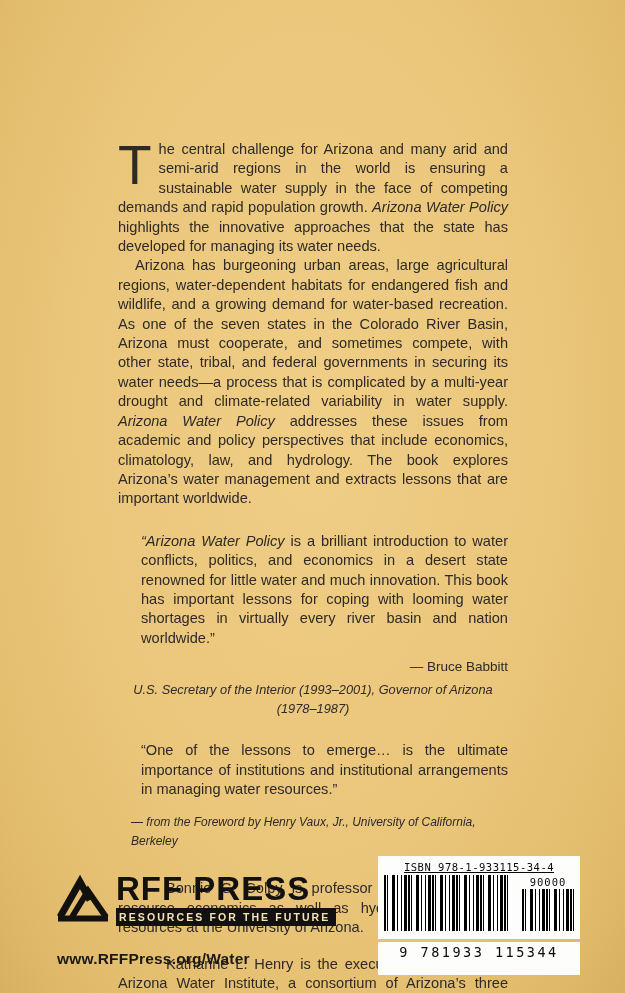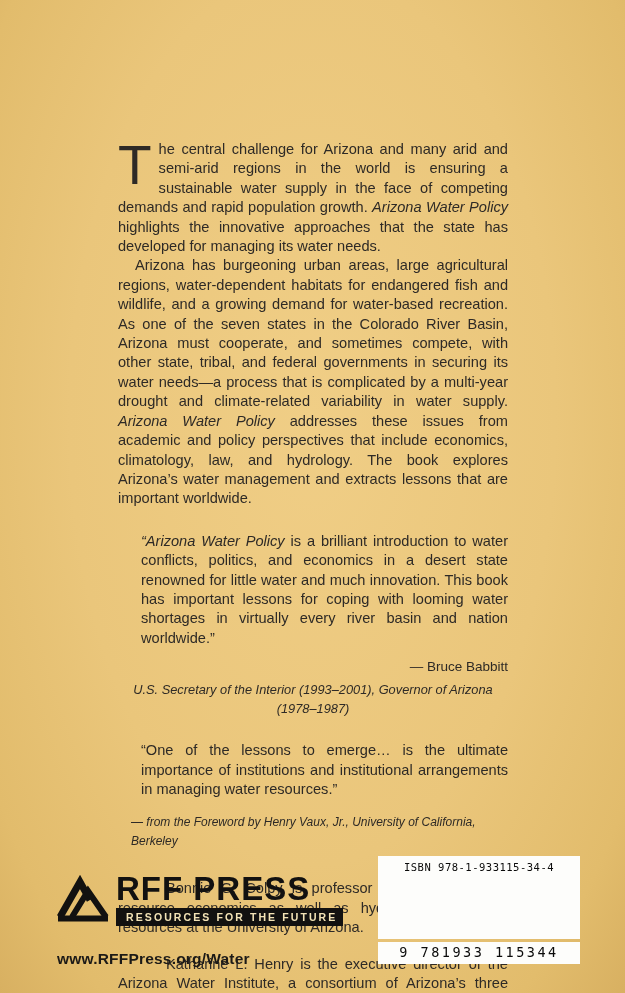--- a/index.html
+++ b/index.html
@@ -81,21 +81,21 @@
     line-height: 34px;
     white-space: nowrap;
   }
   .tagline-bar {
     margin-top: 2px;
     background: #121110;
     color: #F3E3B6;
     font-size: 10.5px;
     font-weight: bold;
     letter-spacing: 2.1px;
-    padding: 3px 6px 3px 10px;
+    padding: 3px 6px 3px 3px;
     white-space: nowrap;
   }
   .press-url {
     margin-top: 24px;
     text-align: left;
     font-weight: bold;
     font-size: 15.5px;
     color: #1C1A17;
     letter-spacing: 0.2px;
   }
@@ -112,20 +112,21 @@
     padding: 5px 6px 0 6px;
     height: 78px;
   }
   .isbn-line {
     font-family: "DejaVu Sans Mono", monospace;
     font-size: 10.5px;
     letter-spacing: 0.5px;
     text-align: center;
     color: #0a0a0a;
     white-space: nowrap;
+    text-decoration: underline;
   }
   .bars-row {
     margin-top: 2px;
     display: flex;
     justify-content: space-between;
     align-items: flex-end;
   }
   .bars {
     background-color: #fff;
     background-image: repeating-linear-gradient(90deg,
@@ -141,21 +142,21 @@
   .addon-num {
     font-family: "DejaVu Sans Mono", monospace;
     font-size: 10.5px;
     color: #0a0a0a;
     letter-spacing: 1px;
   }
   .addon-bars { width: 52px; height: 42px; margin-top: 1px; }
   .barcode-digits {
     margin-top: 3px;
     background: #FDFDFB;
-    height: 22px;
+    height: 33px;
     line-height: 21px;
     text-align: center;
     font-family: "DejaVu Sans Mono", monospace;
     font-size: 13.5px;
     letter-spacing: 2.5px;
     color: #0a0a0a;
     white-space: nowrap;
   }
 </style>
 </head>
@@ -209,17 +210,24 @@
         <div class="press-name">RFF PRESS</div>
         <div class="tagline-bar">RESOURCES FOR THE FUTURE</div>
       </div>
     </div>
     <div class="press-url">www.RFFPress.org/Water</div>
   </div>
 
   <div class="barcode">
     <div class="barcode-main">
       <div class="isbn-line">ISBN 978-1-933115-34-4</div>
+      <div class="bars-row">
+        <div class="bars main-bars"></div>
+        <div class="addon">
+          <div class="addon-num">90000</div>
+          <div class="bars addon-bars"></div>
+        </div>
+      </div>
     </div>
     <div class="barcode-digits">9 781933 115344</div>
   </div>
 
 </div>
 
 </body></html>

